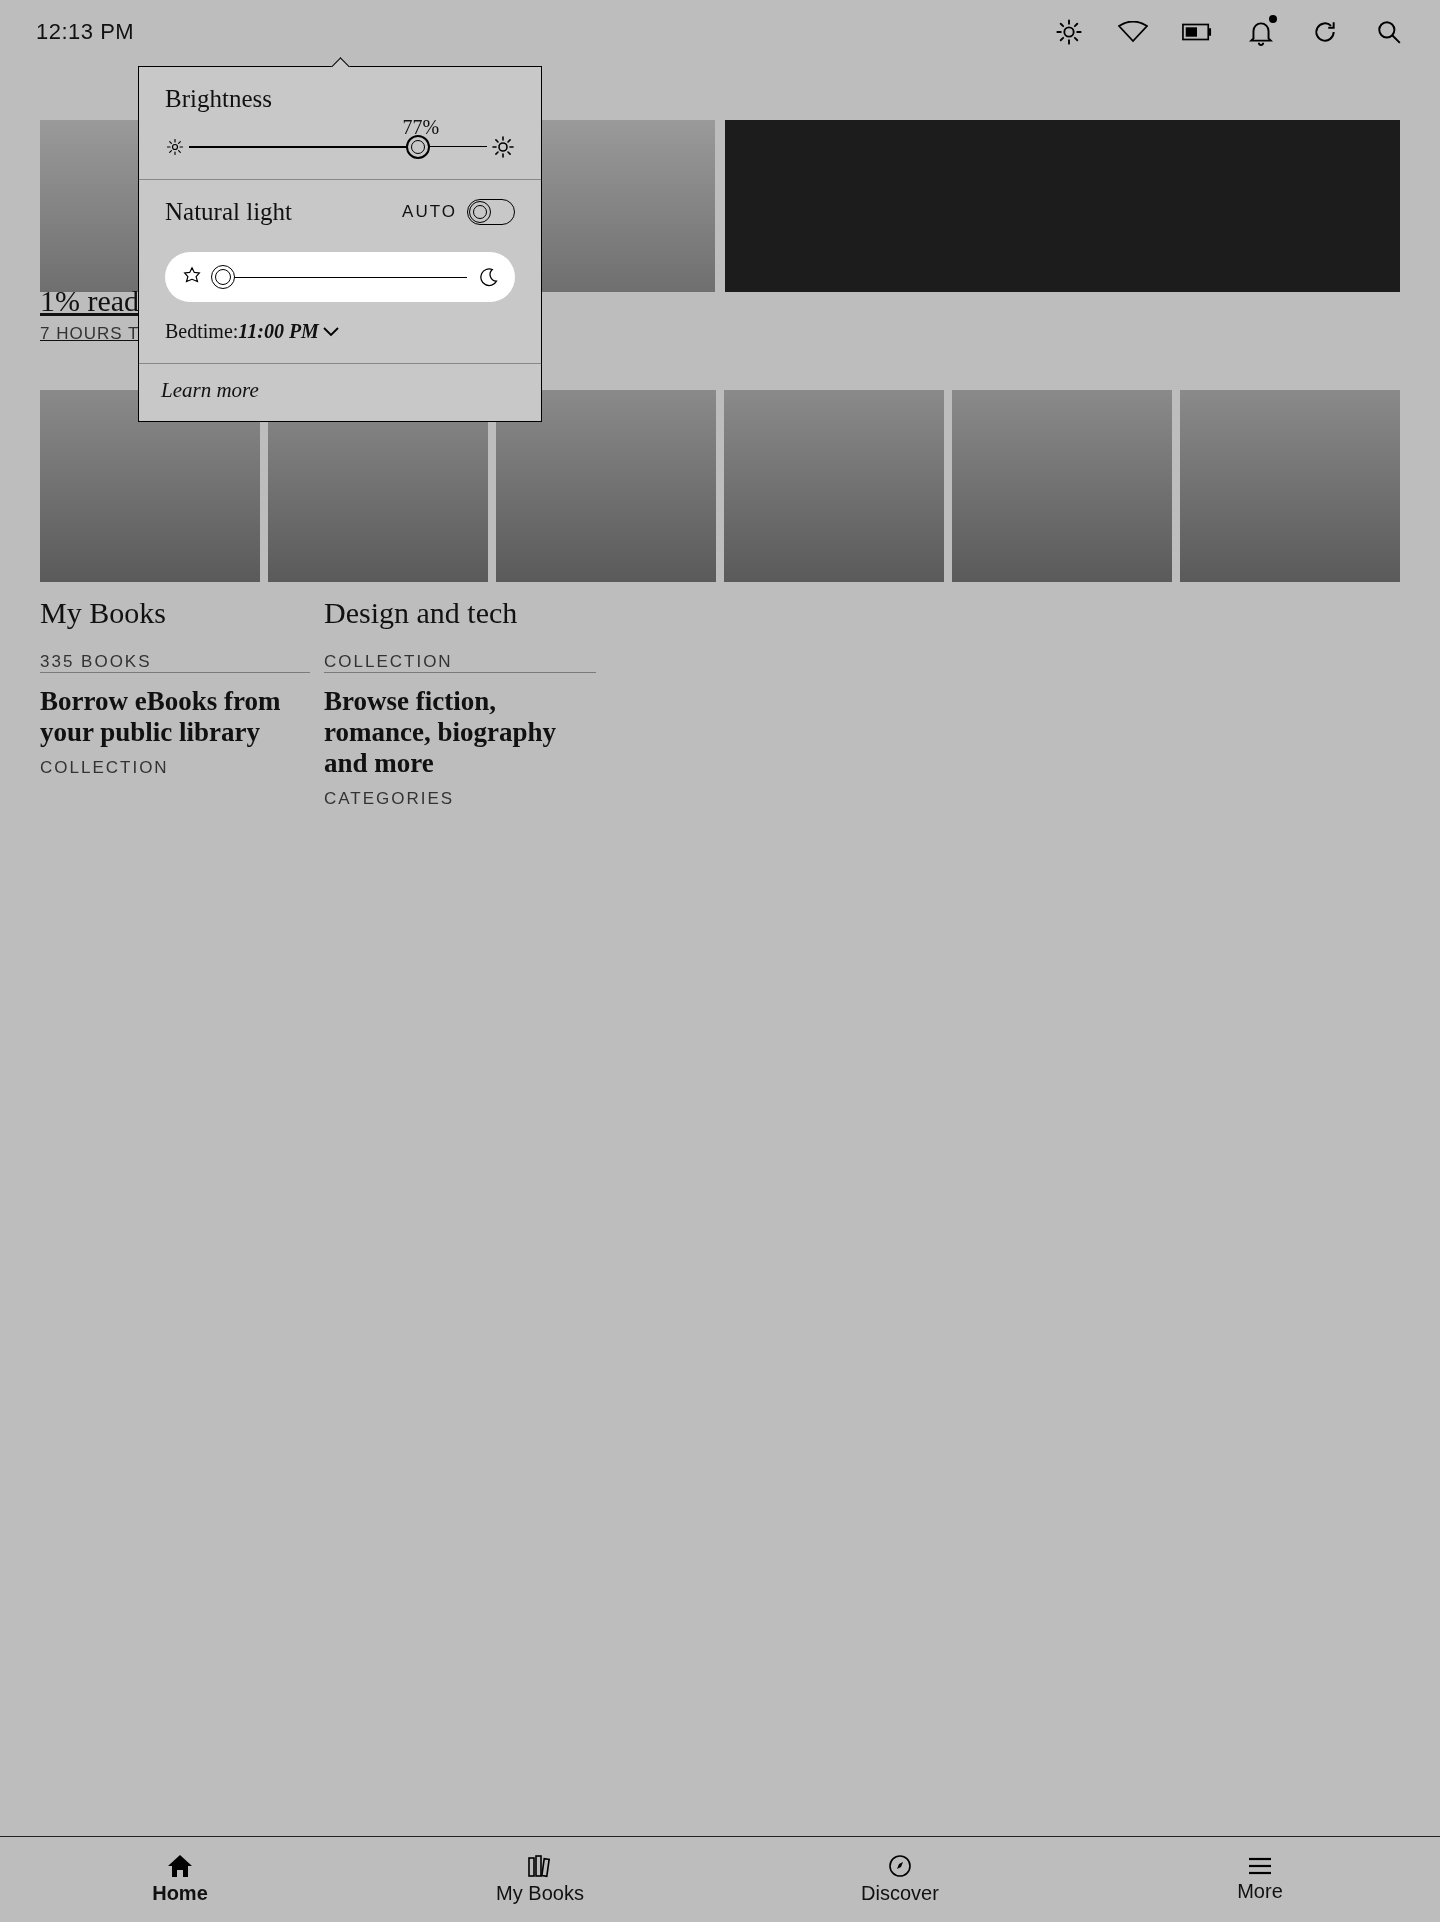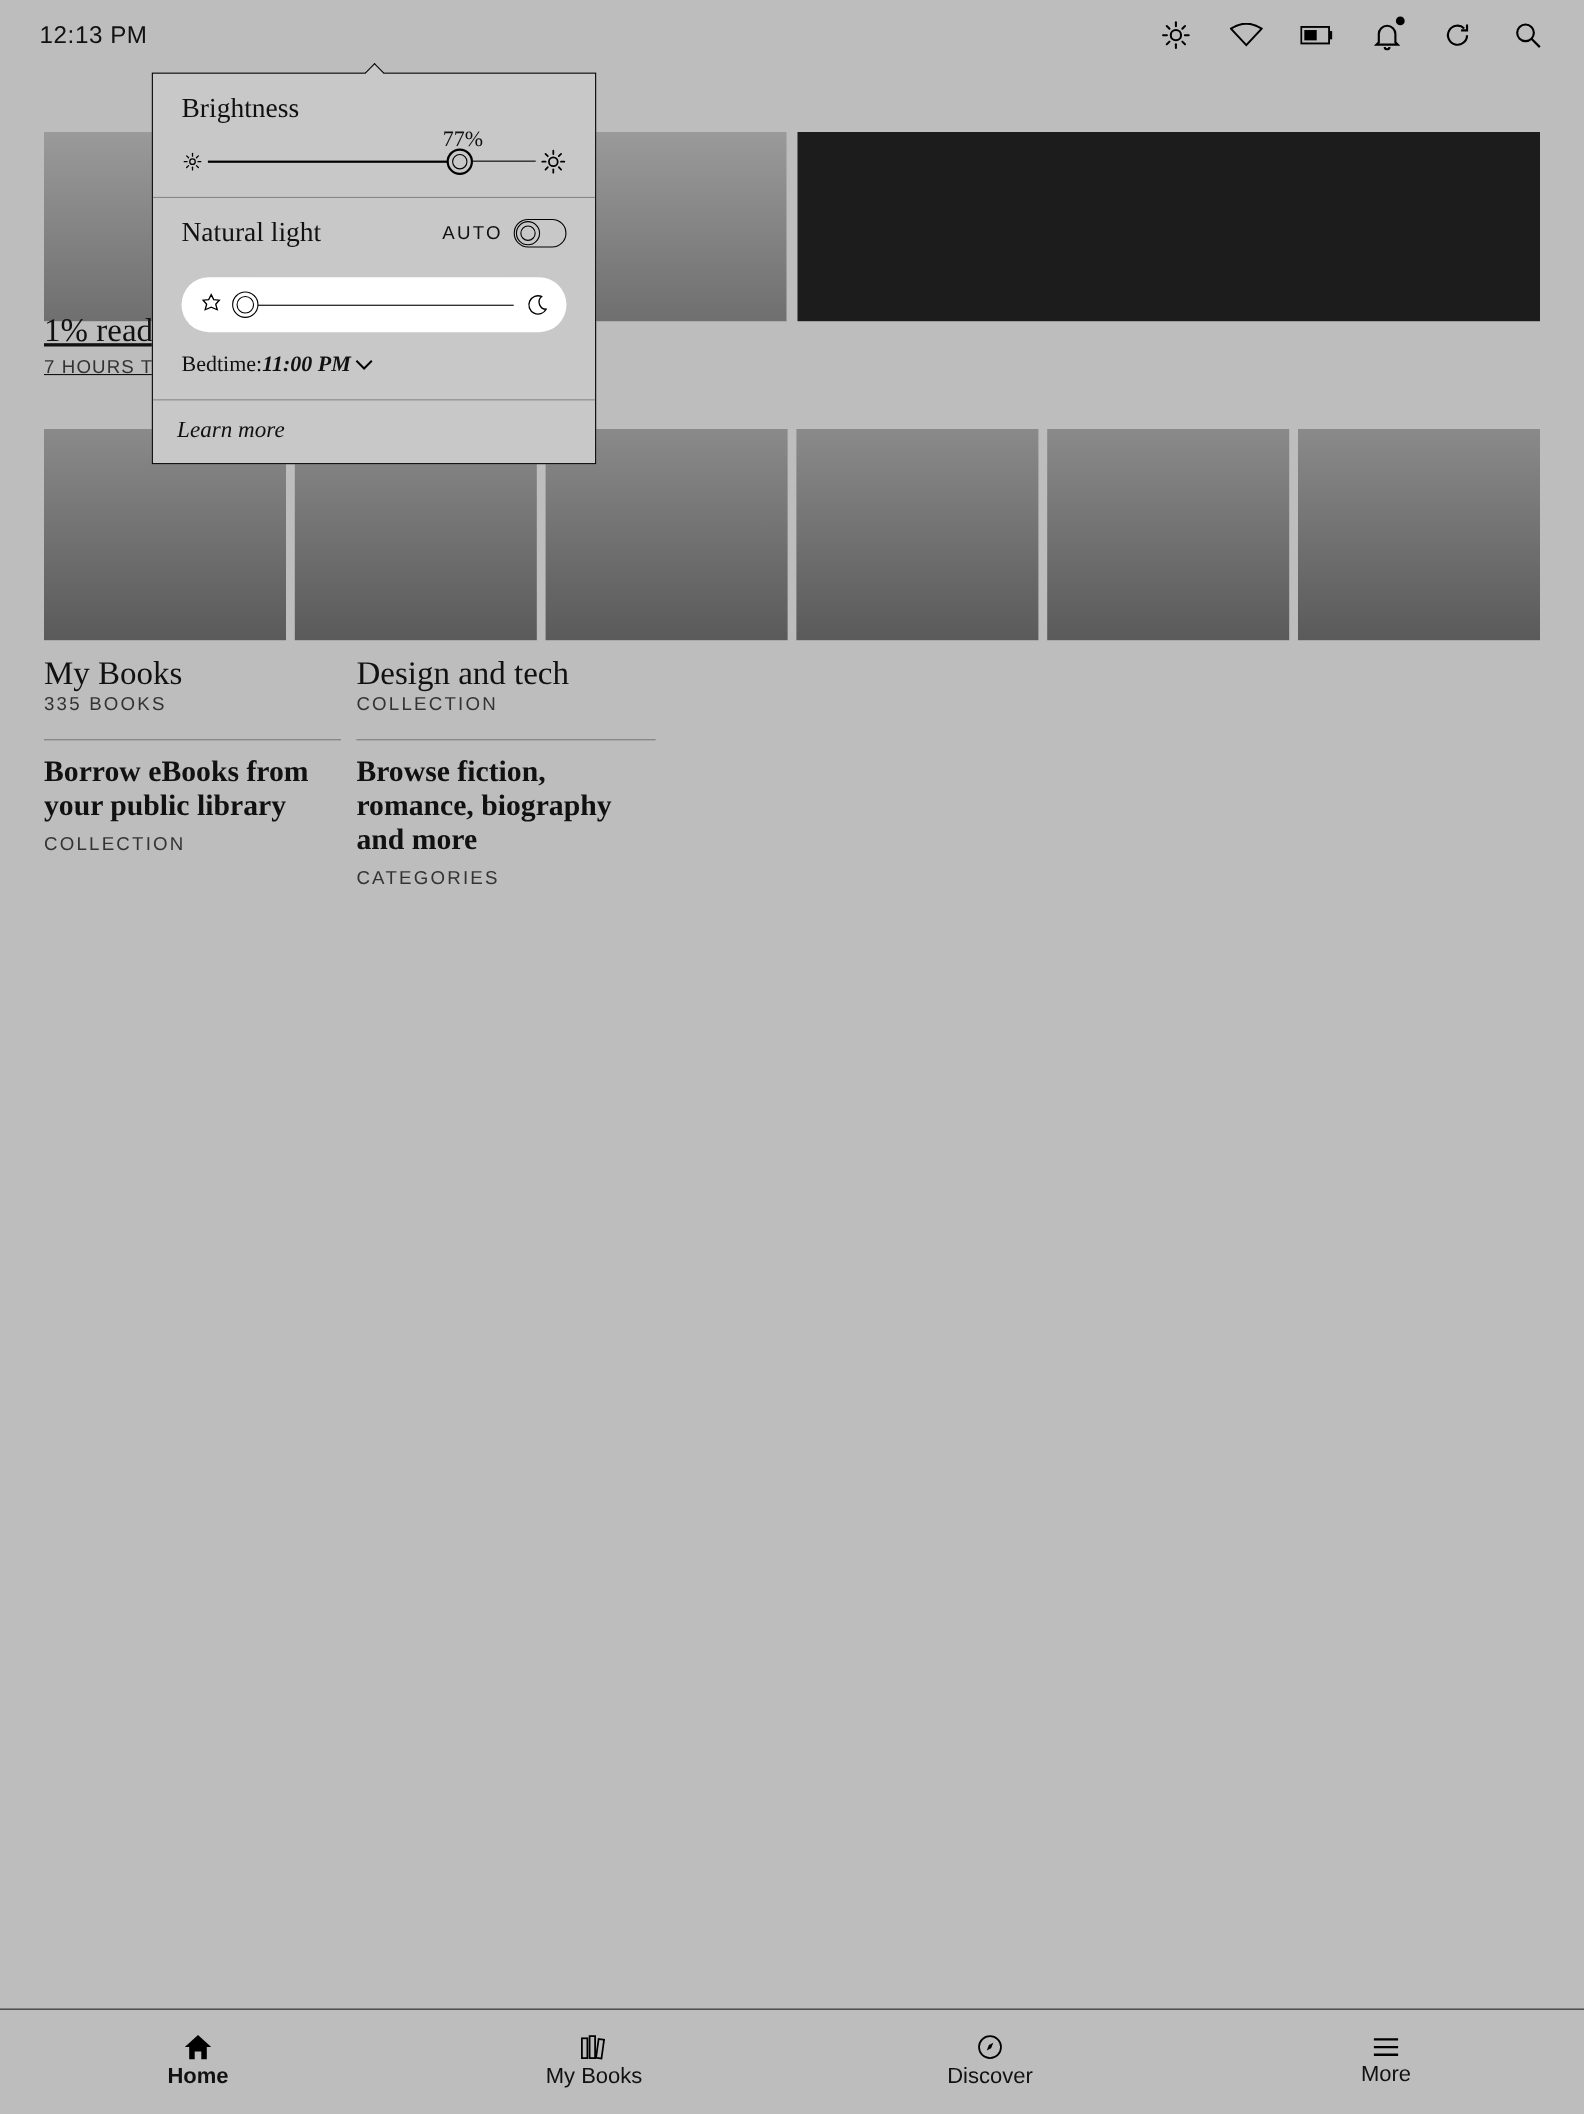--- a/index.html
+++ b/index.html
@@ -21,33 +21,33 @@
   .bg-hero > div:last-child { background:#1c1c1c; }
 
   .hero-text { position:absolute; top:284px; left:40px;text-decoration:underline; }
   .hero-text .pct { font-size:30px; font-weight:500; }
   .hero-text .sub { font-size:17px; letter-spacing:1px; color:#333; margin-top:6px; }
 
   .row2 { position:absolute; top:390px; left:40px; right:40px; height:192px; display:flex; gap:8px; }
   .row2 > div { flex:1; background:linear-gradient(#8a8a8a,#5a5a5a); }
 
   .tile-label { font-size:30px; font-weight:500; }
-  .tile-sub { font-size:17px; letter-spacing:2px; color:#333; margin-top:0; }
+  .tile-sub { font-size:17px; letter-spacing:2px; color:#333; margin-top:22px; }
   .tile1 { position:absolute; top:596px; left:40px; }
   .tile2 { position:absolute; top:596px; left:324px; }
   .sep1 { position:absolute; top:672px; left:40px; width:270px; border-top:1px solid #7a7a7a; }
   .sep2 { position:absolute; top:672px; left:324px; width:272px; border-top:1px solid #7a7a7a; }
 
   .link1 { position:absolute; top:686px; left:40px; width:270px; }
   .link2 { position:absolute; top:686px; left:324px; width:272px; }
   .link-title { font-size:27px; font-weight:600; line-height:1.15; }
   .link-sub { font-size:17px; letter-spacing:2px; color:#333; margin-top:10px; }
 
   
-  .nav { position:absolute; bottom:0; left:0; right:0; height:96px; border-top:1.5px solid #222; display:flex; }
+  .nav { position:absolute; bottom:0; left:0; right:0; height:86px; border-top:1.5px solid #222; display:flex; }
   .nav > div { flex:1; display:flex; flex-direction:column; align-items:center; justify-content:center; gap:4px; }
   .nav .nlabel { font-size:20px; font-weight:700; }
   .nav .inactive .nlabel { font-weight:500; }
 
   
   .popover { position:absolute; top:66px; left:138px; width:404px; background:#c8c8c8; border:1px solid #000; }
   .popover:before { content:''; position:absolute; top:-7px; left:195px; width:12px; height:12px; background:#c8c8c8; border-left:1px solid #000; border-top:1px solid #000; transform:rotate(45deg); }
   .section { padding: 18px 26px 20px; border-bottom:1px solid #888; }
   .section:last-child { border-bottom:none; }
   .section h2 { font-size:25px; font-weight:400; margin-bottom:22px; }

